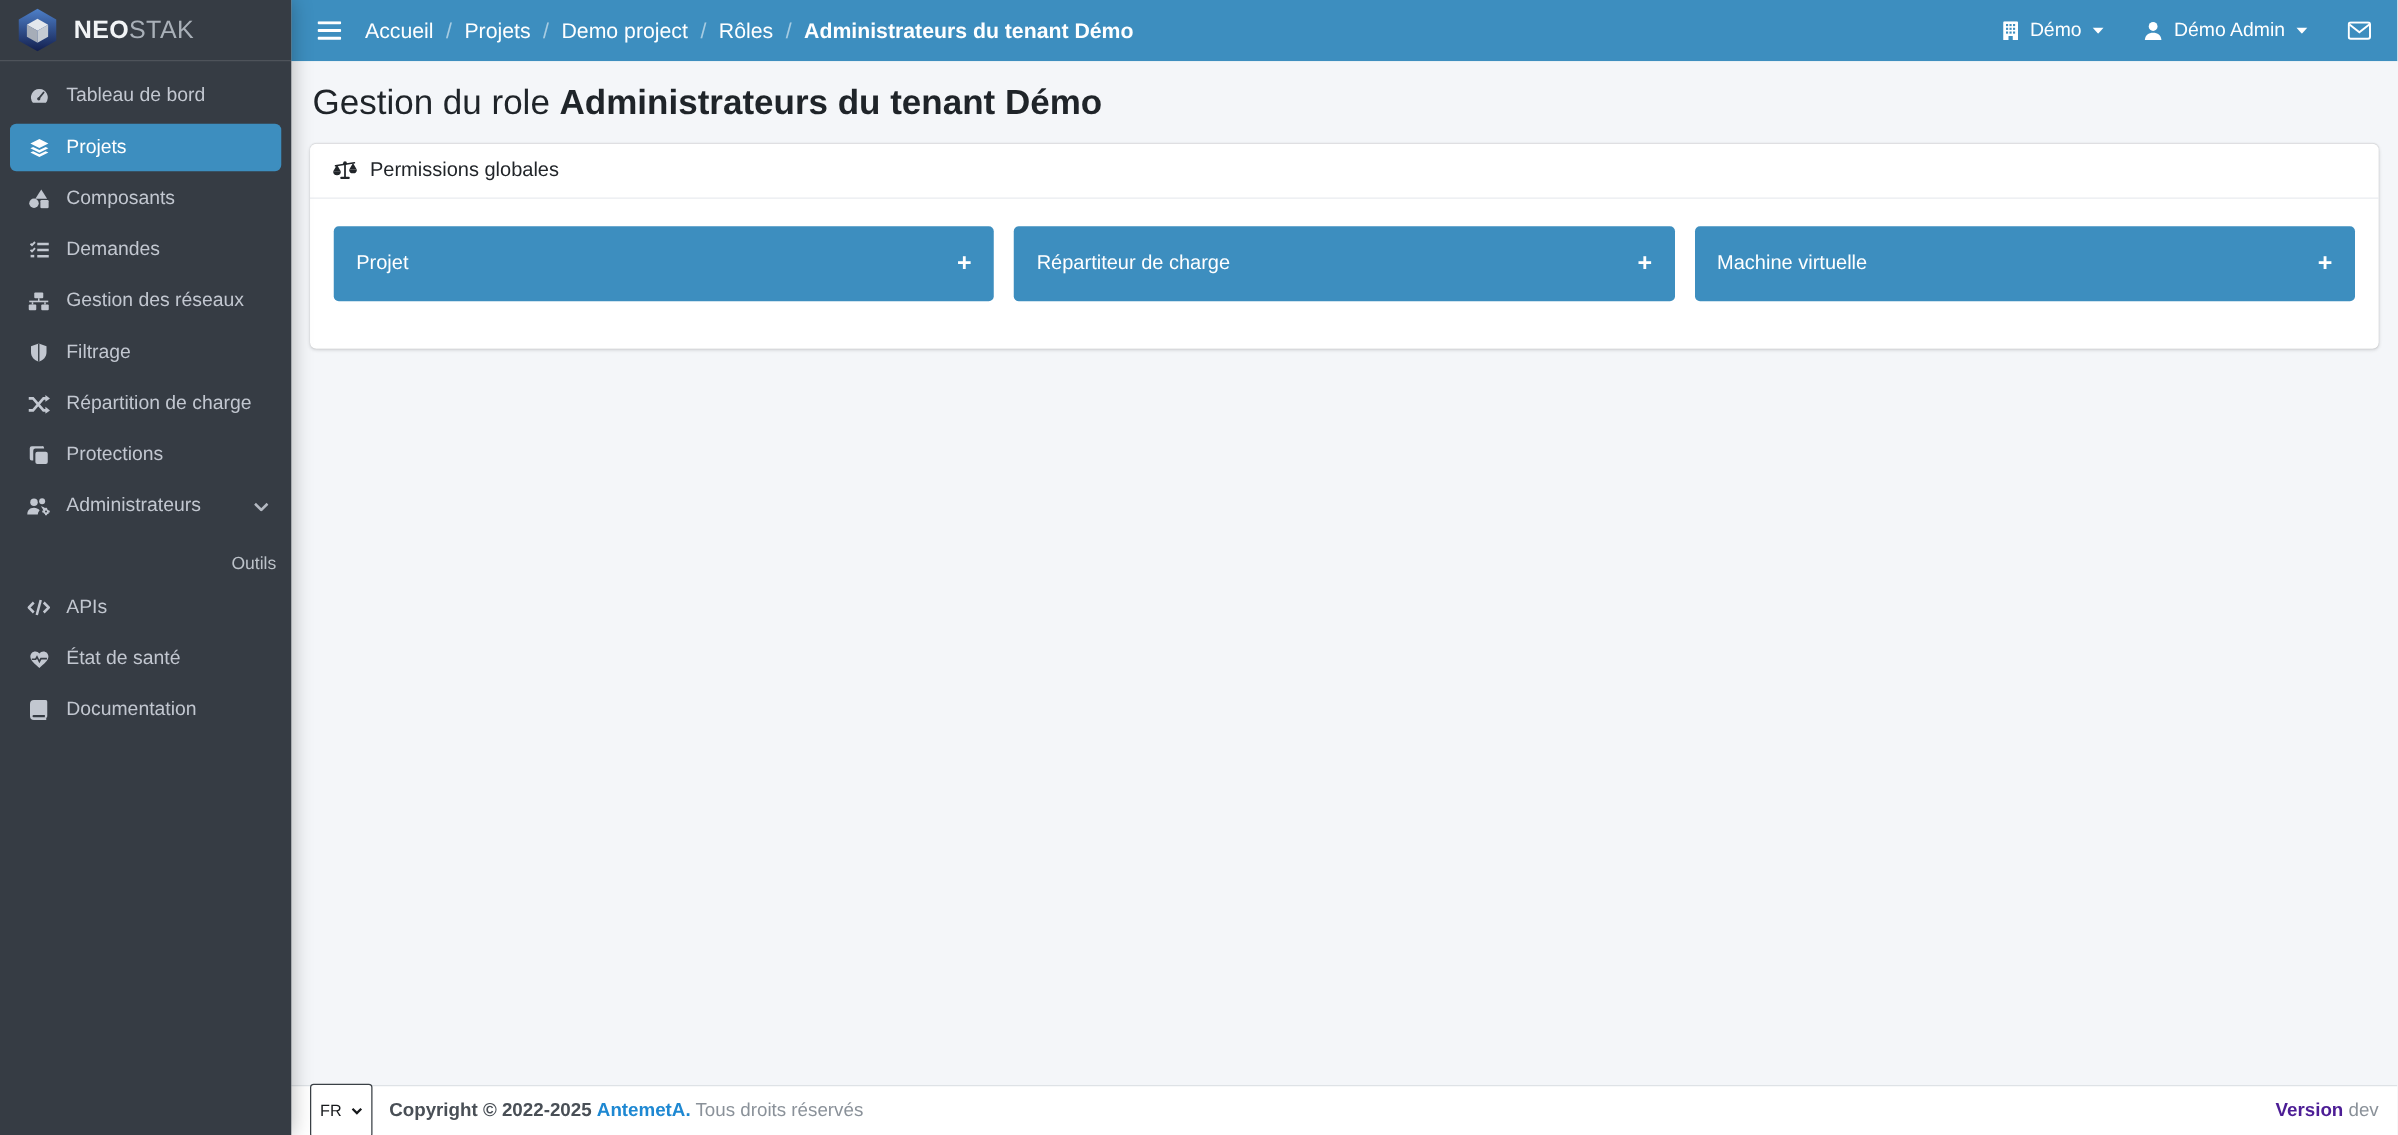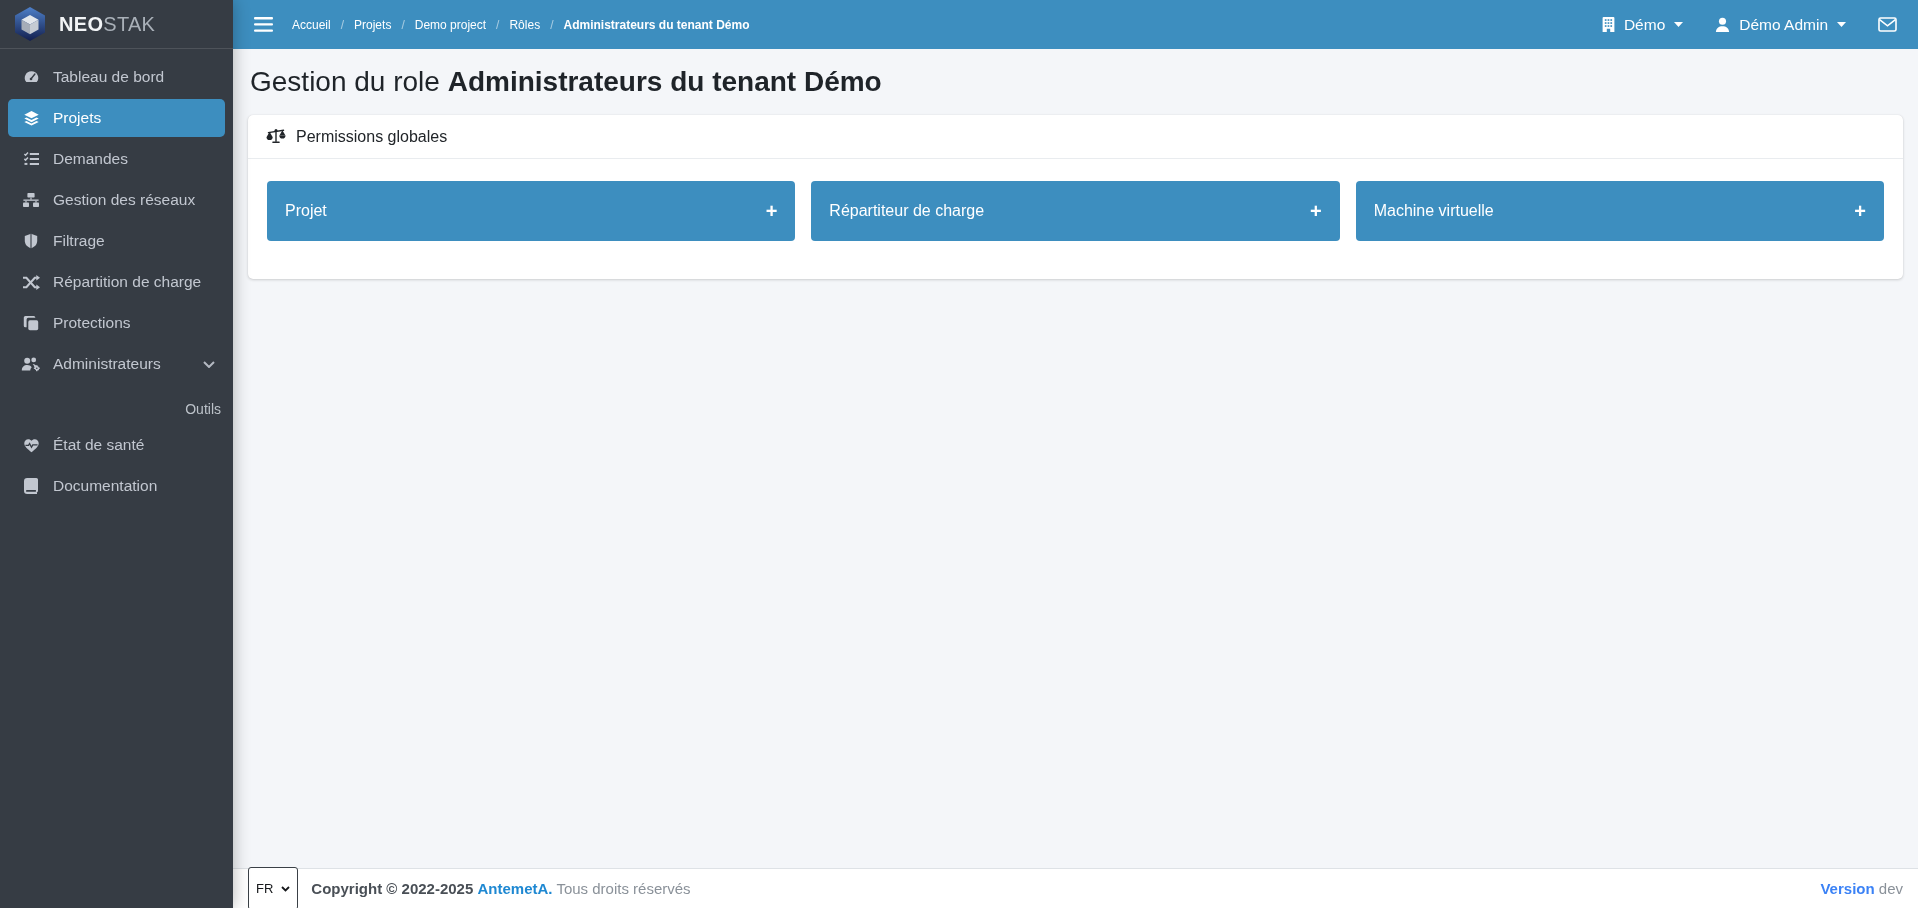--- a/index.html
+++ b/index.html
@@ -32,21 +32,21 @@
   .nav-item .chev { margin-left:auto; display:flex; align-items:center; opacity:.9; }
   .nav-header { font-size:14px; color:#bcc2c9; padding:15px 4px 9px 4px; }
   svg { display:block; }
 
   
   .navbar {
     position:absolute; left:233px; right:0; top:0; height:49px;
     background:#3d8ebf; display:flex; align-items:center; color:#fff; padding:0 21px;
   }
   .hamburger { margin-right:19px; cursor:pointer; display:flex; }
-  .breadcrumb { display:flex; align-items:center; gap:10px; font-size:12px; white-space:nowrap; }
+  .breadcrumb { display:flex; align-items:center; gap:10px; font-size:17px; white-space:nowrap; }
   .bc-link { color:#fff; cursor:pointer; }
   .bc-sep { color:rgba(255,255,255,.55); }
   .bc-active { font-weight:700; }
   .nav-right { margin-left:auto; display:flex; align-items:center; gap:32px; font-size:15.5px;padding-left:48px; }
   .menu-chip { display:flex; align-items:center; gap:9px; cursor:pointer; white-space:nowrap; }
   .mail { cursor:pointer; display:flex; }
 
   
   .content {
     position:absolute; left:233px; right:0; top:49px; bottom:40px;
@@ -82,21 +82,21 @@
   }
   .lang {
     display:inline-flex; align-items:center; gap:8px; border:1px solid #3a4046;
     border-radius:3px; padding:13px 7px; font-size:13px; color:#16181b;
     margin-right:13px; cursor:pointer; background:#fff;
   }
   .copy { white-space:nowrap; }
   .copy .strong { font-weight:700; color:#494f56; }
   .copy .link { font-weight:700; color:#1e88d2; cursor:pointer; text-decoration:none; }
   .version { margin-left:auto; white-space:nowrap; }
-  .version .strong { font-weight:700; color:#3b82f6; }
+  .version .strong { font-weight:700; color:#4c1d95; }
 </style>
 </head>
 <body>
 
 <aside class="sidebar">
   <div class="brand">
     <span>
       <svg width="34" height="36" viewBox="0 0 34 36">
         <defs>
           <linearGradient id="hex" x1="0" y1="0" x2="0" y2="1">
@@ -129,20 +129,30 @@
         <svg width="17" height="16" viewBox="0 0 16 16" fill="currentColor">
             <path d="M8 1.1 15.2 4.7 8 8.3.8 4.7z"></path>
             <path d="M3 7.5.8 8.6 8 12.2l7.2-3.6L13 7.5 8 10z"></path>
             <path d="M3 10.9.8 12 8 15.6 15.2 12 13 10.9 8 13.4z"></path>
           </svg>
       </span>
       <span>Projets</span>
     </li>
     <li class="nav-item">
       <span class="ic">
+        <svg width="17" height="16" viewBox="0 0 17 16" fill="currentColor">
+            <path d="M10 .6 14.7 8H5.3z"></path>
+            <circle cx="4.2" cy="11.6" r="3.8"></circle>
+            <rect x="9.3" y="9" width="6.6" height="6.6" rx="1"></rect>
+          </svg>
+      </span>
+      <span>Composants</span>
+    </li>
+    <li class="nav-item">
+      <span class="ic">
         <svg width="17" height="16" viewBox="0 0 16 16" fill="currentColor">
             <path d="M6.3 2.1h9.2v2H6.3zM6.3 7h9.2v2H6.3zM6.3 11.9h9.2v2H6.3z"></path>
             <path d="m.9 3 1.2 1.2L4.5 1.6" fill="none" stroke="currentColor" stroke-width="1.5"></path>
             <path d="m.9 7.9 1.2 1.2 2.4-2.6" fill="none" stroke="currentColor" stroke-width="1.5"></path>
             <rect x="1" y="11.9" width="2.9" height="2"></rect>
           </svg>
       </span>
       <span>Demandes</span>
     </li>
     <li class="nav-item">
@@ -207,20 +217,30 @@
       <span>Administrateurs</span>
       <span class="chev">
         <svg width="12" height="7" viewBox="0 0 12 7" fill="none" stroke="currentColor" stroke-width="2">
             <path d="m1 1 5 5 5-5"></path>
           </svg>
       </span>
     </li>
 
     <li class="nav-header">Outils</li>
 
+    <li class="nav-item">
+      <span class="ic">
+        <svg width="18" height="14" viewBox="0 0 18 14" fill="none" stroke="currentColor" stroke-width="2">
+            <path d="M5 3 1 7l4 4"></path>
+            <path d="m13 3 4 4-4 4"></path>
+            <path d="M10.6 1 7.4 13"></path>
+          </svg>
+      </span>
+      <span>APIs</span>
+    </li>
     <li class="nav-item">
       <span class="ic">
         <svg width="17" height="15" viewBox="0 0 16 14" fill="currentColor">
             <path d="M8 13.4C4.7 10.6 1.2 8 1.2 4.9 1.2 2.7 2.8 1 5 1c1.2 0 2.3.6 3 1.6C8.7 1.6 9.8 1 11 1c2.2 0 3.8 1.7 3.8 3.9 0 3.1-3.5 5.7-6.8 8.5z"></path>
             <path d="M2.3 6.9h2.9l1-1.7 1.8 3.4 1.2-2.2h4.5" fill="none" stroke="#363c44" stroke-width="1.2"></path>
           </svg>
       </span>
       <span>État de santé</span>
     </li>
     <li class="nav-item">

